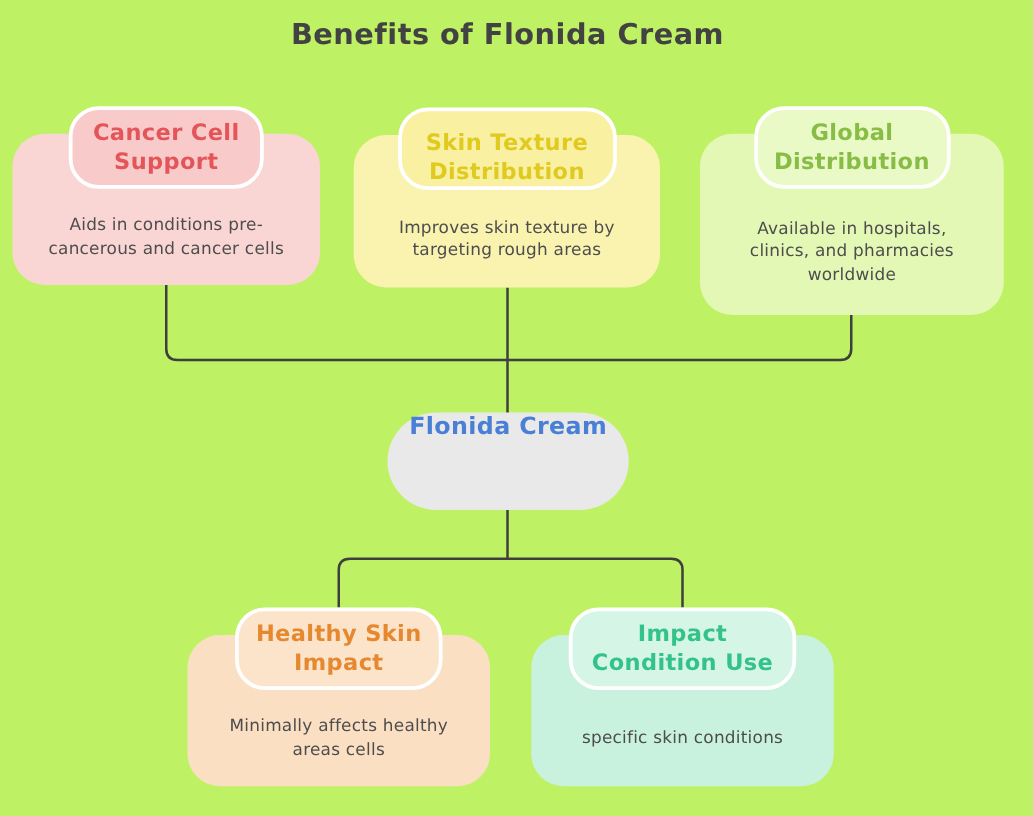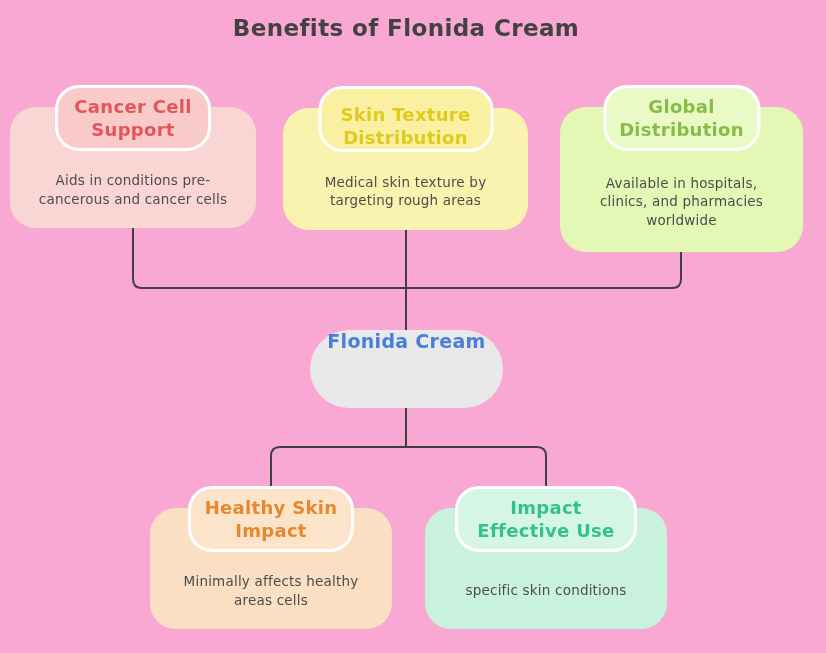--- a/index.html
+++ b/index.html
@@ -82,21 +82,21 @@
     justify-content: center;
     font-size: 19px;
     font-weight: bold;
     letter-spacing: 0.3px;
     z-index: 2;
   }
 </style>
 </head>
 <body>
 
-<div class="canvas" style="background: #f9a8d4; --body-tc: #4d4d4d;">
+<div class="canvas" style="background: #bef264; --body-tc: #4d4d4d;">
 
   <div class="diagram-title" style="color: rgb(66, 66, 66);">Benefits of Flonida Cream</div>
 
   <svg class="connectors" viewBox="0 0 826 653" xmlns="http://www.w3.org/2000/svg">
     <path d="M133 228 L133 279 Q133 288 142 288 L672 288 Q681 288 681 279 L681 252" style="stroke: rgb(63, 63, 63);"></path>
     <path d="M406 230 L406 331" style="stroke: rgb(63, 63, 63);"></path>
     <path d="M406 407 L406 447" style="stroke: rgb(63, 63, 63);"></path>
     <path d="M271 486 L271 456 Q271 447 280 447 L537 447 Q546 447 546 456 L546 486" style="stroke: rgb(63, 63, 63);"></path>
   </svg>
 
@@ -106,21 +106,21 @@
       <div class="node-body-line">cancerous and cancer cells</div>
     </div>
     <div class="node-header" style="width:156px;">
       <div class="node-title-line">Cancer Cell</div>
       <div class="node-title-line">Support</div>
     </div>
   </div>
 
   <div class="node" style="left: 283px; top: 86px; width: 245px; height: 144px; --bg: #faf3af; --hbg: #f9f0a2; --tc: #e0ca20;">
     <div class="node-body">
-      <div class="node-body-line">Medical skin texture by</div>
+      <div class="node-body-line">Improves skin texture by</div>
       <div class="node-body-line">targeting rough areas</div>
     </div>
     <div class="node-header" style="width:175px;justify-content:flex-end;">
       <div class="node-title-line">Skin Texture</div>
       <div class="node-title-line">Distribution</div>
     </div>
   </div>
 
   <div class="node" style="left: 560px; top: 85px; width: 243px; height: 167px; --bg: #e4f8b6; --hbg: #e9fac6; --tc: #87bc45;">
     <div class="node-body">
@@ -148,17 +148,17 @@
       <div class="node-title-line">Impact</div>
     </div>
   </div>
 
   <div class="node" style="left: 425px; top: 486px; width: 242px; height: 143px; --bg: #c9f2de; --hbg: #d5f6e6; --tc: #33c287;">
     <div class="node-body">
       <div class="node-body-line">specific skin conditions</div>
     </div>
     <div class="node-header" style="width:182px;">
       <div class="node-title-line">Impact</div>
-      <div class="node-title-line">Effective Use</div>
+      <div class="node-title-line">Condition Use</div>
     </div>
   </div>
 
 </div>
 
 </body></html>

